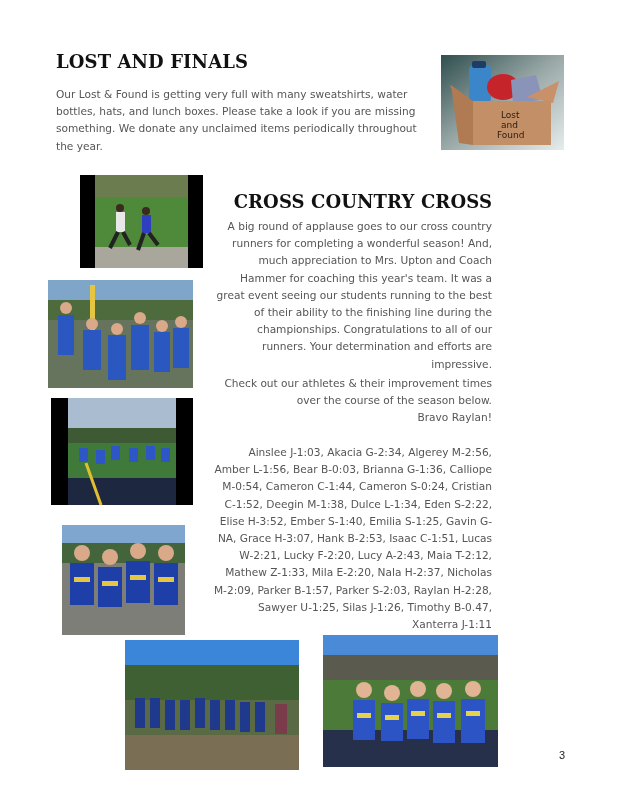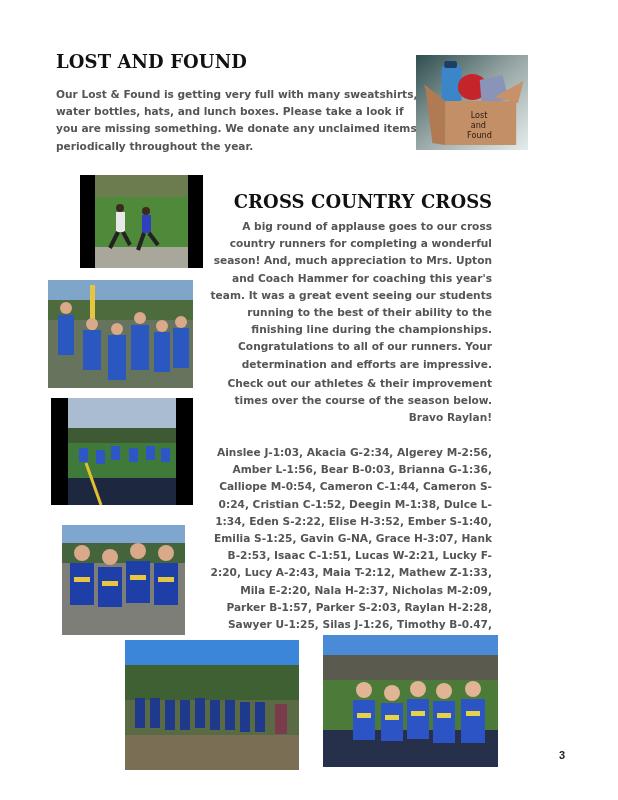--- a/index.html
+++ b/index.html
@@ -1,31 +1,31 @@
 <!DOCTYPE html>
 <html><head>
 <meta charset="utf-8">
 <style>
   html, body { margin:0; padding:0; background:#ffffff; }
   body { width:618px; height:800px; position:relative; overflow:hidden; font-family:"DejaVu Sans", sans-serif; }
-  .abs { position:absolute;font-weight:bold; }
+  .abs { position:absolute; }
   .h1 { font-family:"DejaVu Serif", serif; font-weight:bold; color:#111; font-size:18px; letter-spacing:0.1px; }
   .body-text { color:#555; font-size:10.6px; line-height:17.2px; }
   .right { text-align:right; }
   .photo { position:absolute; overflow:hidden; }
   .photo svg { display:block; width:100%; height:100%; }
   .pagenum { font-family:"Liberation Sans", sans-serif; font-size:11px; color:#222; }
 </style>
 </head>
 <body>
 
-<div class="abs h1" style="left:56px; top:51px;">LOST AND FOUND</div>
+<div class="abs h1" style="left:56px; top:51px;">LOST AND FINALS</div>
 <div class="abs body-text" style="left:56px; top:86px; width:362px;">Our Lost &amp; Found is getting very full with many sweatshirts, water bottles, hats, and lunch boxes. Please take a look if you are missing something. We donate any unclaimed items periodically throughout the year.</div>
 
-<div class="photo" style="left:416px; top:55px; width:112px; height:95px;">
+<div class="photo" style="left:441px; top:55px; width:123px; height:95px;">
   <svg viewBox="0 0 123 95" preserveAspectRatio="none">
     <defs>
       <linearGradient id="bgLF" x1="0" y1="0" x2="1" y2="1">
         <stop offset="0" stop-color="#2f4e4e"></stop>
           <stop offset="0.5" stop-color="#9aa9a8"></stop>
           <stop offset="1" stop-color="#e6ecec"></stop>
       </linearGradient>
     </defs>
     <rect width="123" height="95" fill="url(#bgLF)"></rect>
     <rect x="28" y="10" width="22" height="38" rx="5" fill="#3a86c8"></rect>

